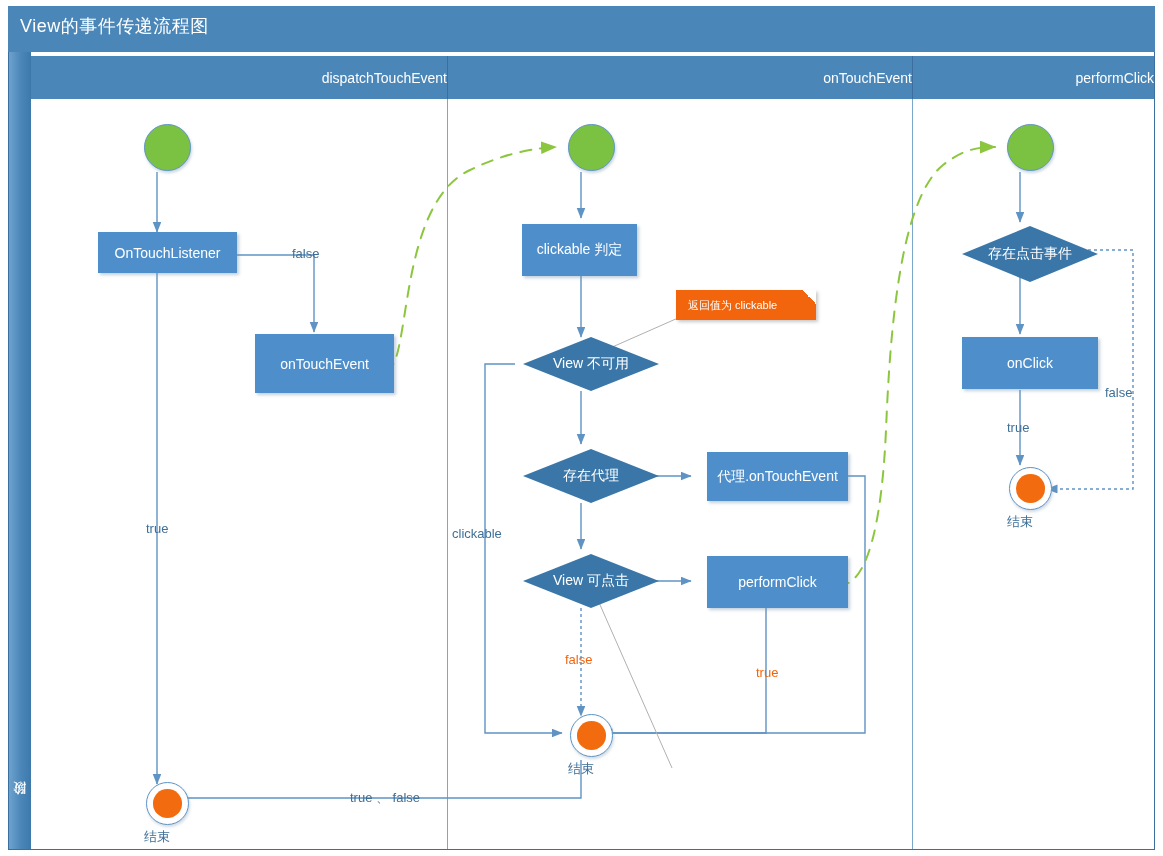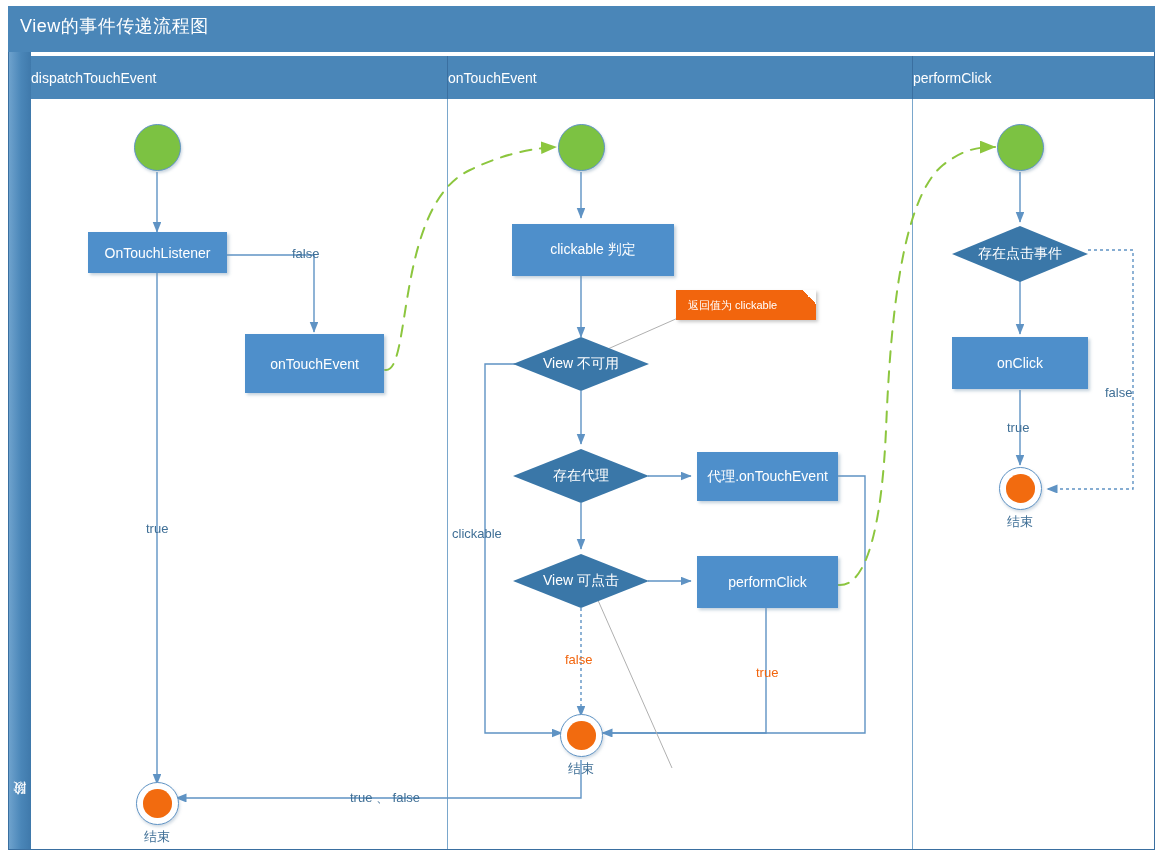--- a/index.html
+++ b/index.html
@@ -13,29 +13,29 @@
 
   
   .phase-band{position:absolute;left:9px;top:52px;width:22px;height:797px;
     background:linear-gradient(to right,#6ea2cd,#4a86b8 55%,#3f79ab);}
   .phase-label{position:absolute;left:9px;top:770px;width:22px;height:70px;
     display:flex;align-items:center;justify-content:center;color:#fff;font-size:13px;}
   .phase-label span{writing-mode:vertical-rl;transform:rotate(180deg);white-space:nowrap;}
 
   
   .lane-header{position:absolute;top:56px;height:43px;background:#4a86b8;color:#fff;
-    display:flex;align-items:center;justify-content:flex-start;font-size:14px;box-sizing:border-box;
+    display:flex;align-items:center;justify-content:flex-end;font-size:14px;box-sizing:border-box;
     border-right:1px solid #3a6fa0;}
   .lane-body{position:absolute;top:99px;height:750px;box-sizing:border-box;
     border-right:1px solid #7aa7cc;background:#ffffff;}
 
   .canvas{position:absolute;left:0;top:0;width:1163px;height:856px;pointer-events:none;}
 
   
-  .node{position:absolute;box-sizing:border-box;}
+  .node{position:absolute;box-sizing:border-box;margin-left:10px;}
   .rect{background:#4e8fcb;color:#fff;display:flex;align-items:center;justify-content:center;
     font-size:14px;text-align:center;border:1px solid #4e8fcb;
     box-shadow:2px 2px 3px rgba(120,150,175,.45);}
   .startdot{border-radius:50%;background:#7cc242;border:1px solid #5f93c4;
     box-shadow:1px 2px 3px rgba(120,150,175,.4);}
   .enddot{border-radius:50%;background:#ffffff;border:1.5px solid #5f93c4;
     display:flex;align-items:center;justify-content:center;
     box-shadow:1px 2px 3px rgba(120,150,175,.35);}
   .enddot i{display:block;width:70%;height:70%;border-radius:50%;background:#f26b0f;}
   .endlabel{position:absolute;font-size:13px;color:#3f6f96;text-align:center;}
@@ -149,21 +149,21 @@
   <div class="elabel" style="left:292px;top:246px;">false</div>
   <div class="elabel" style="left:146px;top:521px;">true</div>
 
   <div class="node enddot" style="left:136px;top:782px;width:43px;height:43px;">
       <i></i>
     </div>
   <div class="endlabel" style="left:117px;top:828px;width:80px;">结束</div>
 
   <div class="node startdot" style="left:558px;top:124px;width:47px;height:47px;"></div>
 
-  <div class="node rect" style="left:512px;top:224px;width:162px;height:52px;">
+  <div class="node rect" style="left:512px;top:224px;width:115px;height:52px;">
     <span>clickable 判定</span>
   </div>
 
   <div class="node diamond" style="left:513px;top:449px;width:136px;height:54px;">
     <svg width="136" height="54">
         <polygon points="68,0 136,27 68,54 0,27" fill="#3a77a8"></polygon>
       </svg>
     <span>存在代理</span>
   </div>
 

